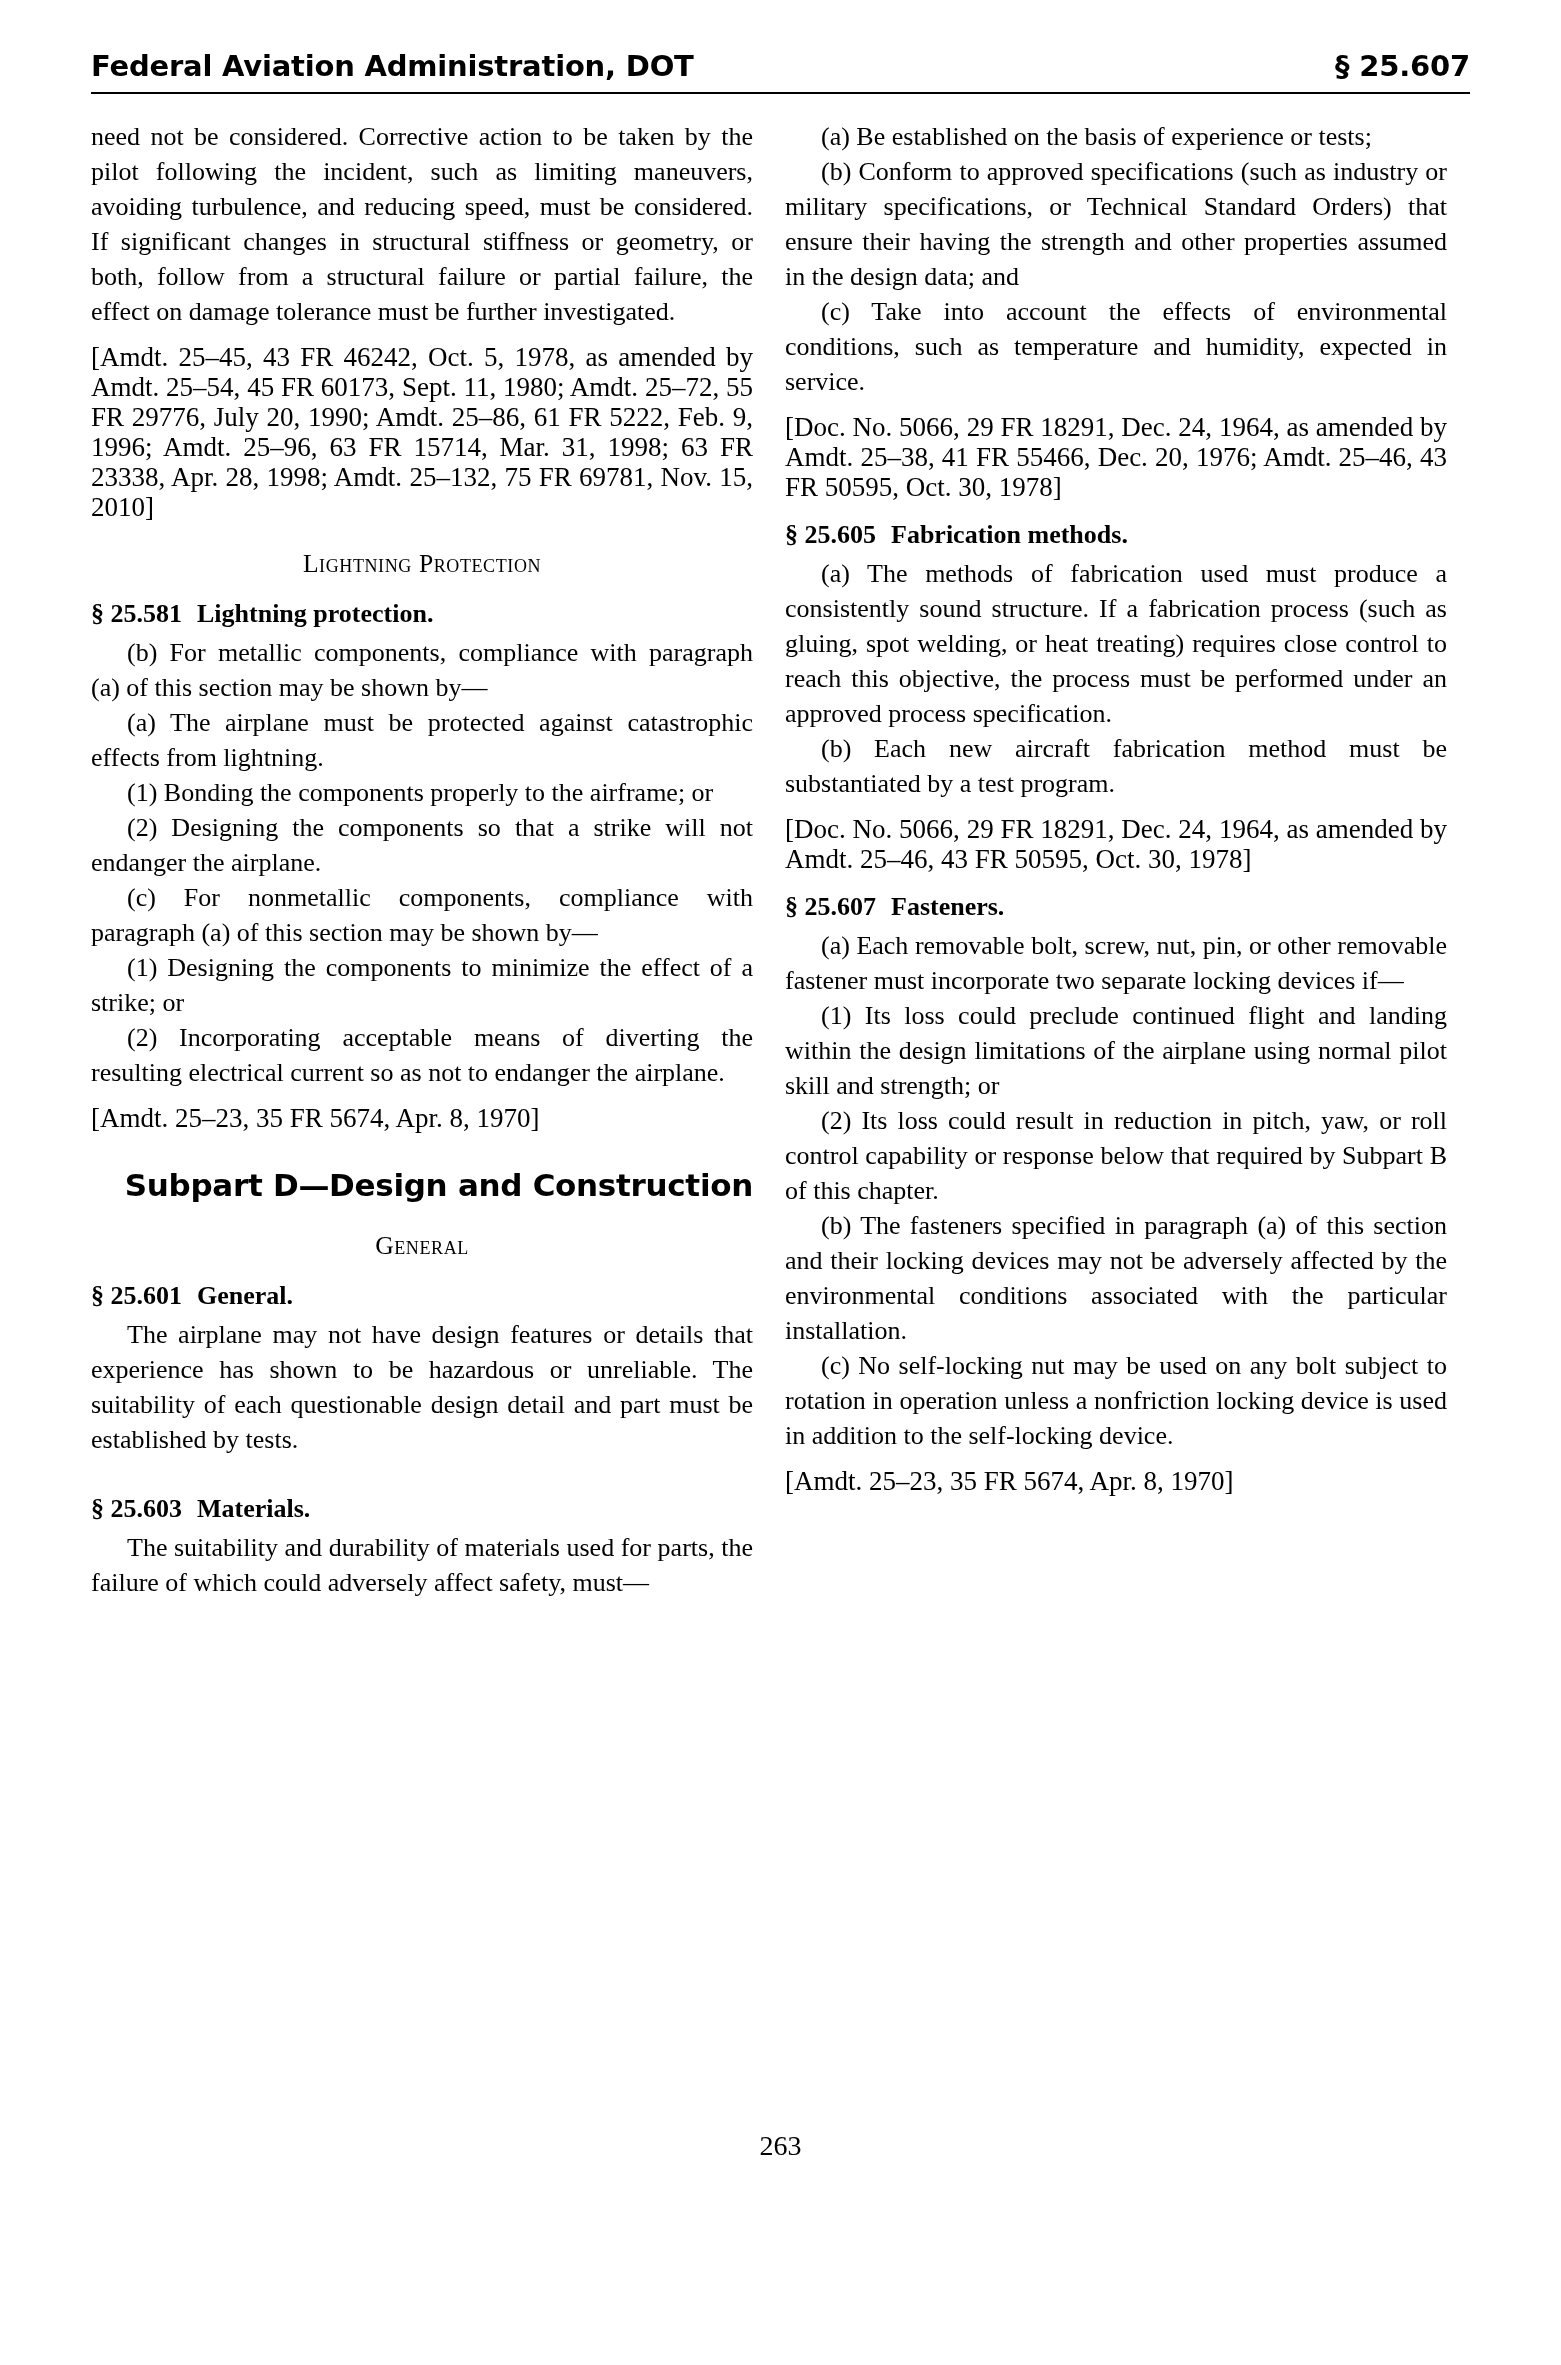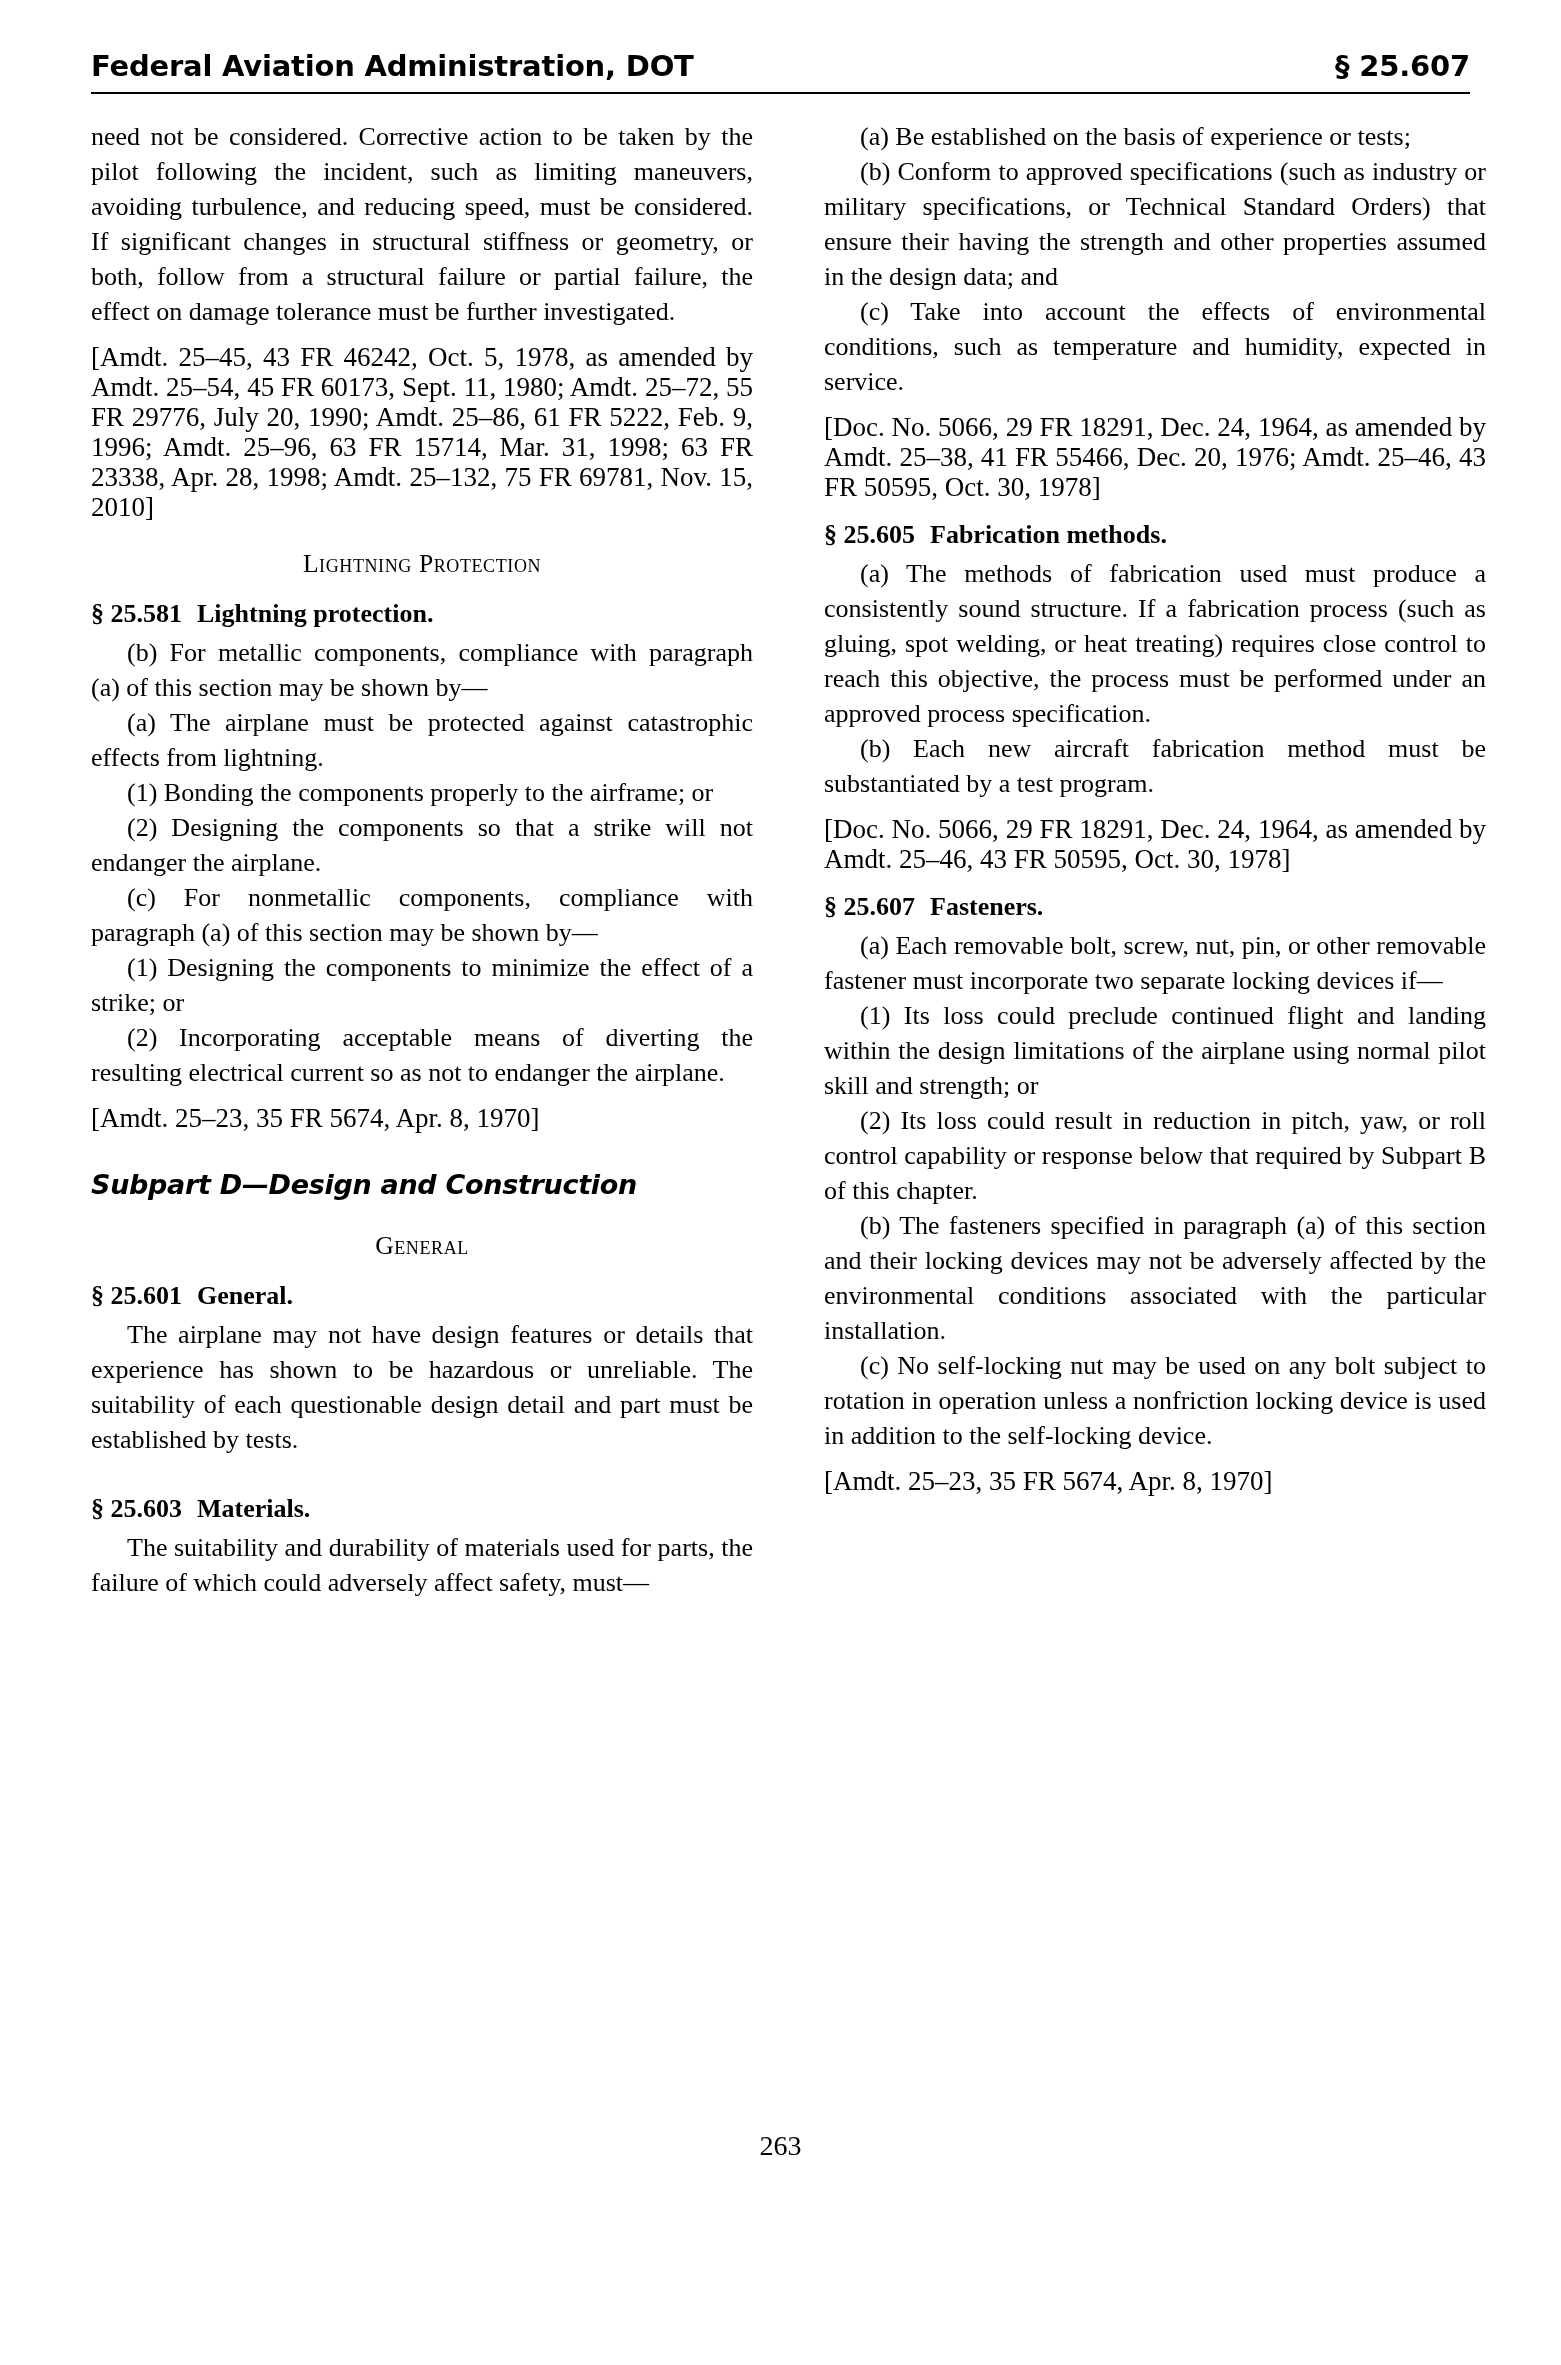--- a/index.html
+++ b/index.html
@@ -35,21 +35,21 @@
   .runhead .left { white-space: nowrap; }
   .runhead .right { white-space: nowrap; font-size: 29px;}
   .rule {
     border-bottom: 2.5px solid #000;
     margin-top: 3.8px;
     margin-bottom: 24.6px;
   }
   
   .columns {
     display: flex;
-    gap: 71px;
+    gap: 32px;
     align-items: flex-start;
   }
   .col {
     width: 662px;
     flex: 0 0 662px;
   }
   p {
     margin: 0;
     font-size: 26px;
     line-height: 35px;
@@ -77,28 +77,27 @@
     margin: 26.5px 0 17px 0;
   }
   .sec-head {
     font-weight: bold;
     font-size: 26px;
     line-height: 35px;
     margin: 15px 0 3.8px 0;
   }
   .sec-head .num { margin-right: 15px; }
   .subpart {
-    text-align: left;
+    text-align: right;
     font-family: "DejaVu Sans", sans-serif;
     font-weight: bold;
-    font-size: 27px;
+    font-size: 31px;
     line-height: 40px;
     margin: 32px 0 24.6px 0;
     letter-spacing: -0.3px;
-    font-style: italic;
   }
   .spacer-md { height: 19px; }
   .pagenum {
     position: absolute;
     bottom: 42px;
     left: 0;
     right: 0;
     text-align: center;
     font-size: 28px;
     font-family: "Liberation Serif", serif;

